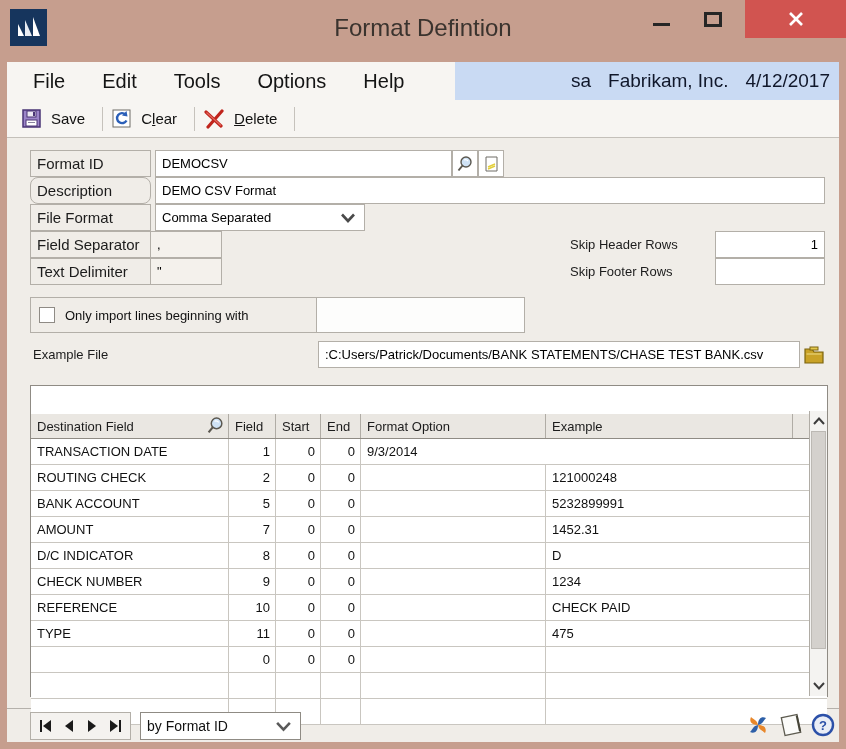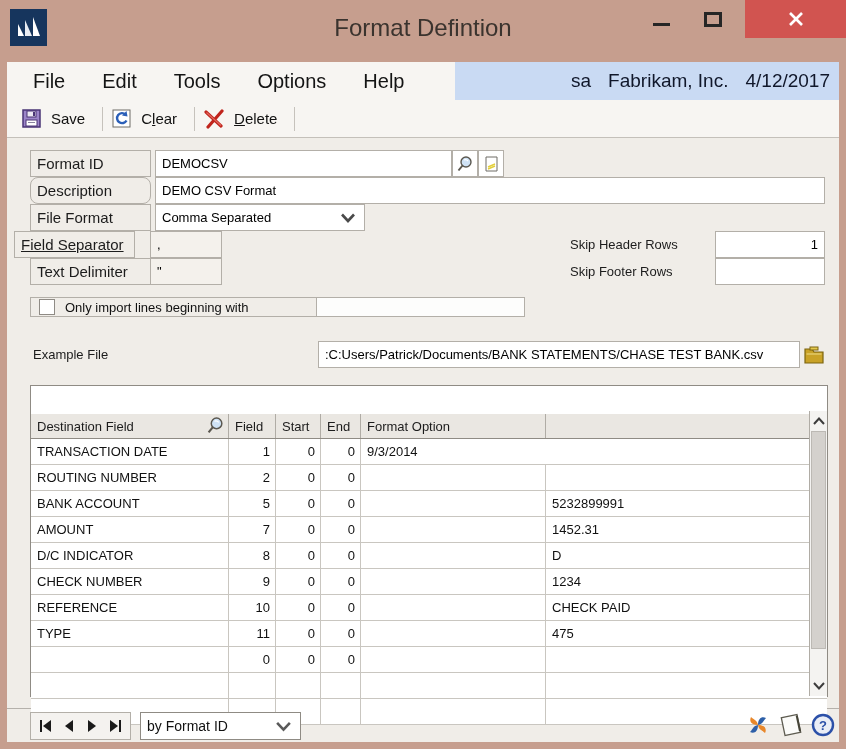--- a/index.html
+++ b/index.html
@@ -149,21 +149,21 @@
         <path d="M3.5 3.5 L18 16.5" stroke="#e2685f" stroke-width="1.1"></path>
       </svg>
       <span><span class="u">D</span><span>elete</span></span>
     </div>
     <div class="tsep"></div>
   </div>
 
   <div class="abs lblcell" style="left:30px;top:150px;width:121px;height:27px;">Format ID</div>
   <div class="abs lblcell" style="left:30px;top:177px;width:121px;height:27px;border-radius:8px;">Description</div>
   <div class="abs lblcell" style="left:30px;top:204px;width:121px;height:27px;">File Format</div>
-  <div class="abs lblcell" style="left:14px;top:231px;width:121px;height:27px;text-decoration:underline;">Field Separator</div>
+  <div class="abs lblcell" style="left:30px;top:231px;width:121px;height:27px;">Field Separator</div>
   <div class="abs lblcell" style="left:30px;top:258px;width:121px;height:27px;text-align:right;">Text Delimiter</div>
 
   <div class="abs field" style="left:155px;top:150px;width:297px;height:27px;">DEMOCSV</div>
   <div class="abs icon-btn" style="left:452px;top:150px;width:26px;height:27px;">
     <svg width="18" height="18" viewBox="0 0 18 18">
       <circle cx="10" cy="7" r="5" fill="#cfe2f5" stroke="#5a574f" stroke-width="1.4"></circle>
       <path d="M8 5 a3.5 3.5 0 0 1 4 1" fill="none" stroke="#fff" stroke-width="1.2"></path>
       <line x1="6.5" y1="10.5" x2="2.5" y2="15.5" stroke="#5a574f" stroke-width="2"></line>
     </svg>
   </div>
@@ -182,21 +182,21 @@
     </svg>
   </div>
   <div class="abs field" style="left:150px;top:231px;width:72px;height:27px;background:#f4f1ec;">,</div>
   <div class="abs field" style="left:150px;top:258px;width:72px;height:27px;background:#f4f1ec;">"</div>
 
   <div class="abs plain-label" style="left:570px;top:231px;height:27px;">Skip Header Rows</div>
   <div class="abs field num-right" style="left:715px;top:231px;width:110px;height:27px;">1</div>
   <div class="abs plain-label" style="left:570px;top:258px;height:27px;">Skip Footer Rows</div>
   <div class="abs field num-right" style="left:715px;top:258px;width:110px;height:27px;"></div>
 
-  <div class="abs chk-group" style="left:30px;top:297px;width:495px;height:20px;">
+  <div class="abs chk-group" style="left:30px;top:297px;width:495px;height:36px;">
     <span class="chk-box"></span>
     <span>Only import lines beginning with</span>
     <span class="chk-input"></span>
   </div>
 
   <div class="abs plain-label" style="left:33px;top:341px;height:27px;">Example File</div>
   <div class="abs field" style="left:318px;top:341px;width:482px;height:27px;">:C:Users/Patrick/Documents/BANK STATEMENTS/CHASE TEST BANK.csv</div>
   <div class="abs icon-btn" style="left:800px;top:341px;width:28px;height:27px;background:transparent;border:none;">
     <svg width="24" height="22" viewBox="0 0 24 22">
       <path d="M3 5 L10 5 L12 8 L21 8 L21 19 L3 19 Z" fill="#c9a227" stroke="#7c650f" stroke-width="1.2"></path>
@@ -214,36 +214,38 @@
             <circle cx="10" cy="7" r="5" fill="#cfe2f5" stroke="#5a574f" stroke-width="1.4"></circle>
             <path d="M8 5 a3.5 3.5 0 0 1 4 1" fill="none" stroke="#fff" stroke-width="1.2"></path>
             <line x1="6.5" y1="10.5" x2="2.5" y2="15.5" stroke="#5a574f" stroke-width="2"></line>
           </svg>
         </span>
       </div>
       <div class="gh h1">Field</div>
       <div class="gh h2">Start</div>
       <div class="gh h3">End</div>
       <div class="gh h4">Format Option</div>
+      <div class="gh h5">Example</div>
       <div class="gh hsb"></div>
     </div>
     <div>
         <div class="trow">
           <div class="tcell c0">TRANSACTION DATE</div>
           <div class="tcell c1">1</div>
           <div class="tcell c2">0</div>
           <div class="tcell c3">0</div>
           <div class="tcell c5">9/3/2014</div>
         </div>
         <div class="trow">
-          <div class="tcell c0">ROUTING NUMBER</div>
+          <div class="tcell c0">ROUTING CHECK</div>
           <div class="tcell c1">2</div>
           <div class="tcell c2">0</div>
           <div class="tcell c3">0</div>
           <div class="tcell c4"></div>
+          <div class="tcell c5">121000248</div>
         </div>
         <div class="trow">
           <div class="tcell c0">BANK ACCOUNT</div>
           <div class="tcell c1">5</div>
           <div class="tcell c2">0</div>
           <div class="tcell c3">0</div>
           <div class="tcell c4"></div>
           <div class="tcell c5">5232899991</div>
         </div>
         <div class="trow">

